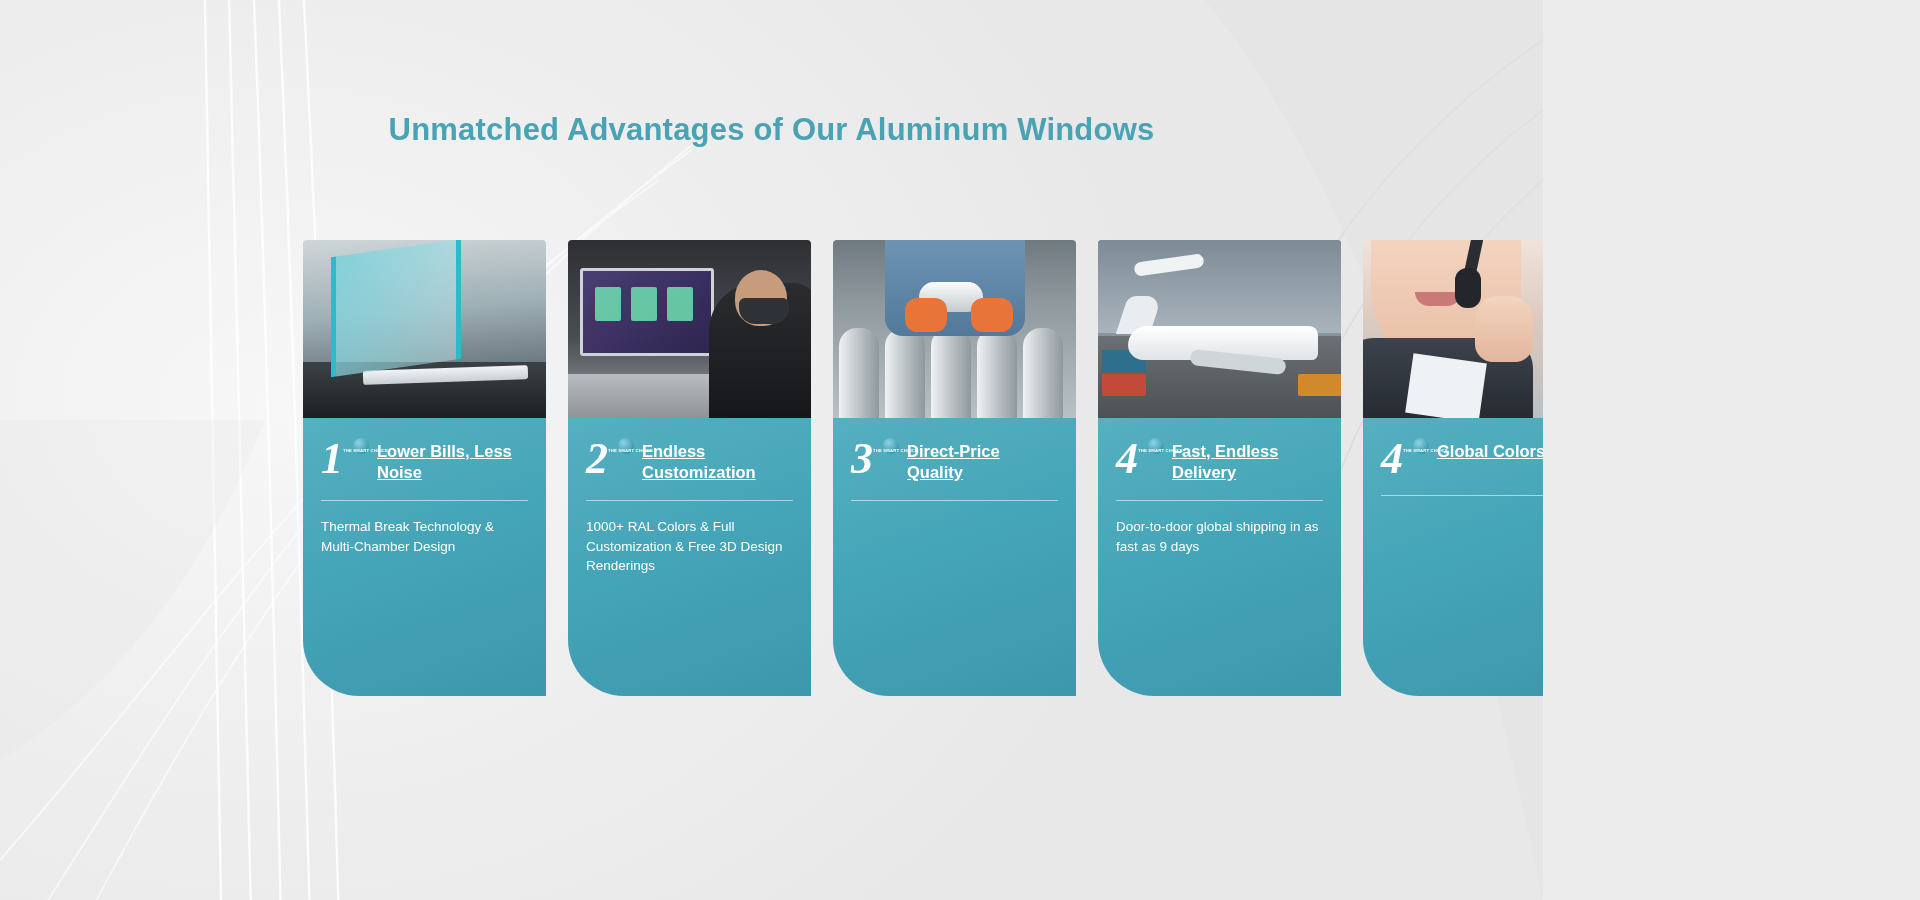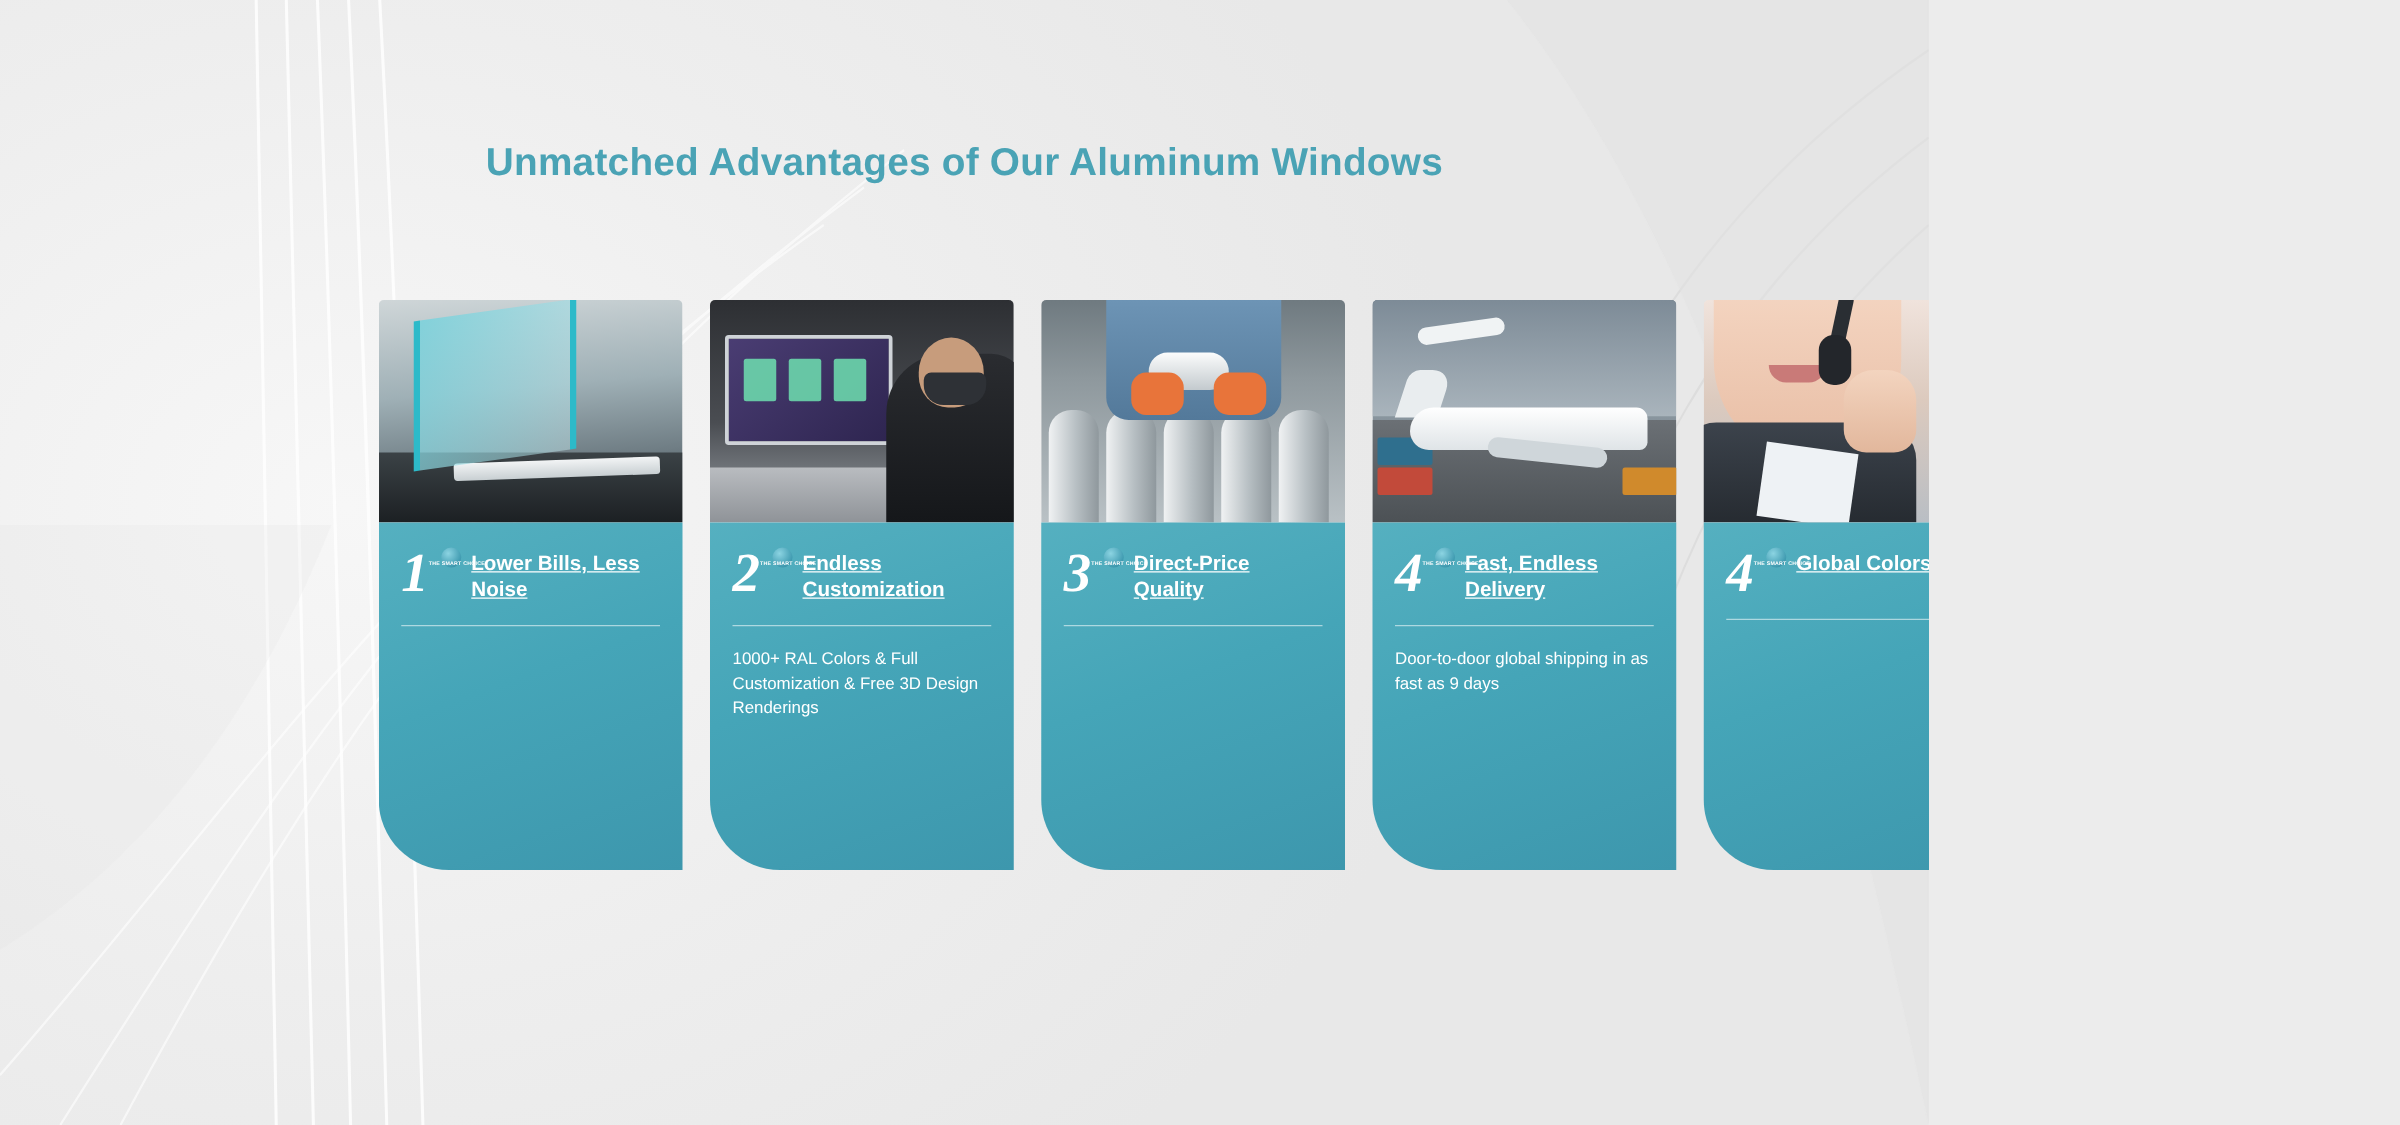--- a/index.html
+++ b/index.html
@@ -269,20 +269,21 @@
       <div class="card-body">
         <div class="card-head">
           <div class="num">1</div>
           <div class="badge">
             <div class="dot"></div>
             <div class="btxt">THE SMART CHOICE</div>
           </div>
           <div class="card-title">Lower Bills, Less Noise</div>
         </div>
         <div class="divider"></div>
+        <div class="card-desc">Thermal Break Technology &amp; Multi-Chamber Design</div>
       </div>
     </div>
 
     <div class="card c2">
       <div class="card-photo">
         <div class="ph p2">
           <div class="desk"></div>
           <div class="screen">
               <div class="tile t1"></div>
               <div class="tile t2"></div>

